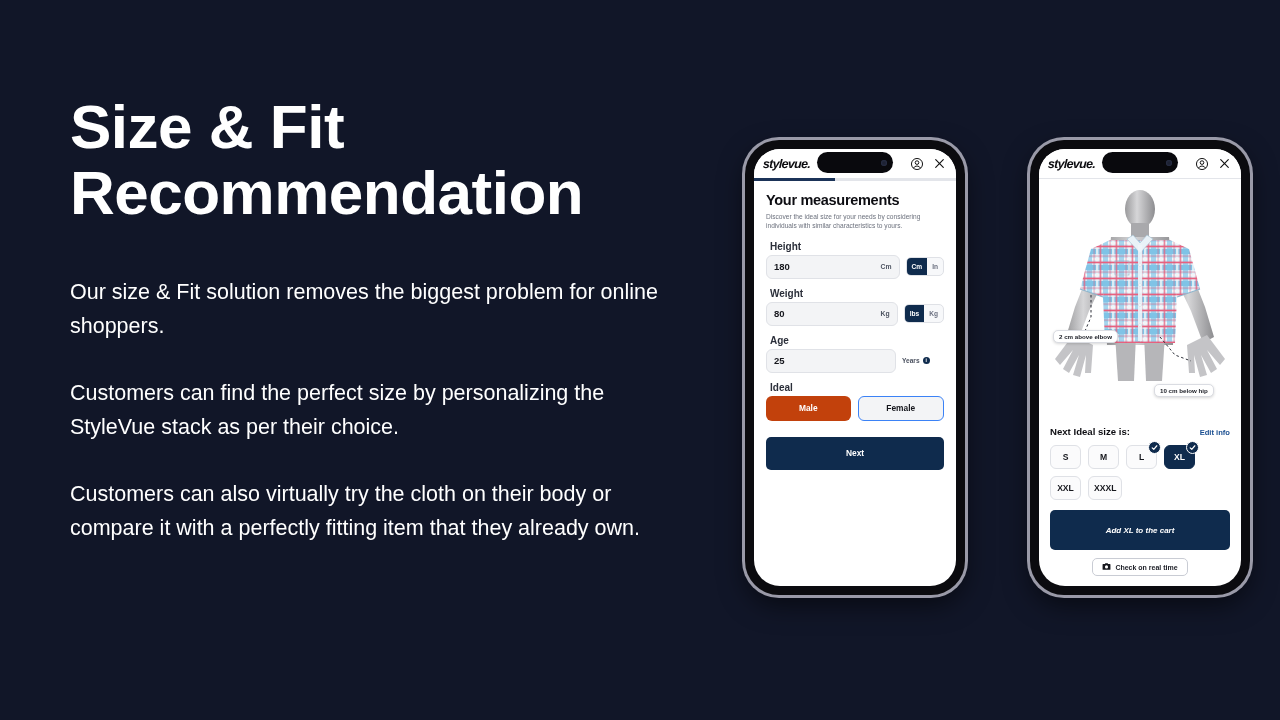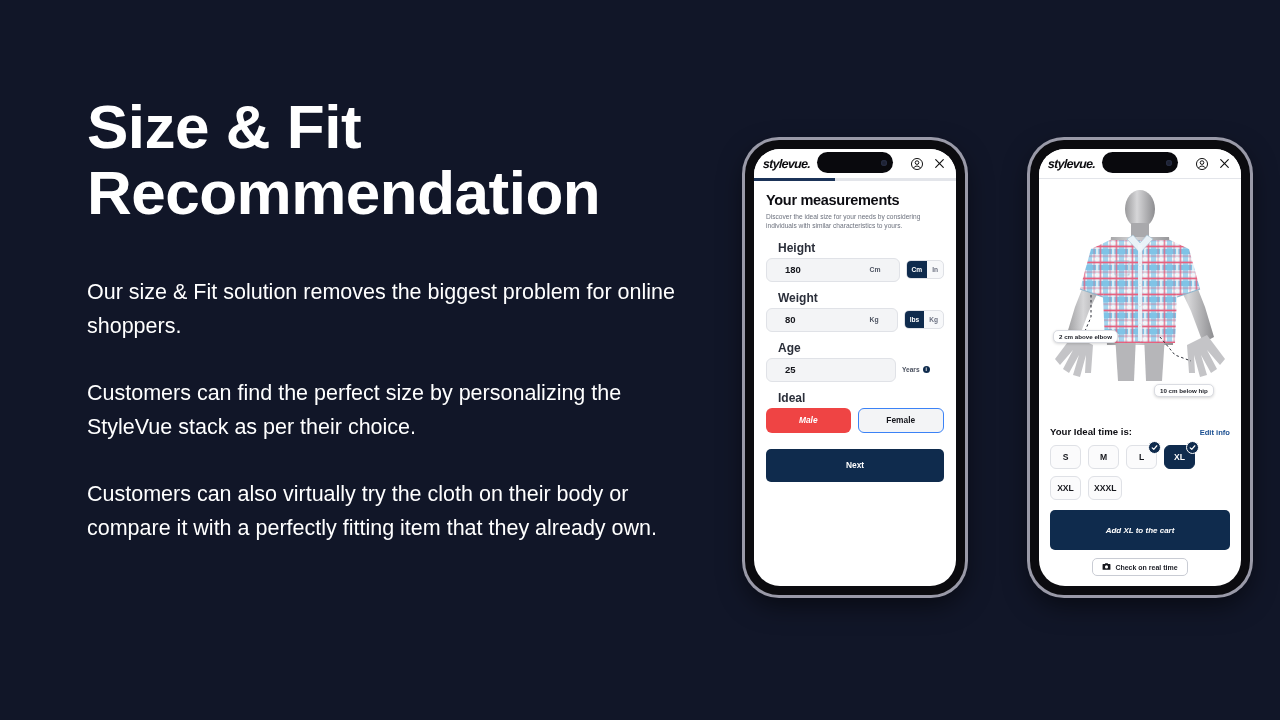--- a/index.html
+++ b/index.html
@@ -11,21 +11,21 @@
     height: 720px;
     background: #111628;
     font-family: "Liberation Sans", sans-serif;
     overflow: hidden;
     position: relative;
   }
 
   
   .left-panel {
     position: absolute;
-    left: 87px;
+    left: 70px;
     top: 94px;
     width: 620px;
   }
   .headline {
     color: #ffffff;
     font-size: 62px;
     font-weight: 700;
     line-height: 1.06;
     letter-spacing: -0.5px;
     margin: 0;
@@ -152,40 +152,40 @@
     margin: 0 0 4px 0;
     letter-spacing: -0.3px;
   }
   .form-sub {
     font-size: 6.6px;
     line-height: 1.45;
     color: #6c717d;
     margin: 0 0 10px 0;
   }
   .field-label {
-    font-size: 12px;
+    font-size: 10px;
     font-weight: 600;
     color: #2b2f3a;
-    margin: 0 0 3px 12px;
+    margin: 0 0 3px 4px;
   }
   .field-row {
     display: flex;
     align-items: center;
     gap: 6px;
     margin-bottom: 9px;
   }
   .text-input {
     flex: 1 1 auto;
     height: 24px;
     background: #f3f4f6;
     border: 1px solid #e0e2e7;
     border-radius: 6px;
     display: flex;
     align-items: center;
-    padding: 0 18px;
+    padding: 0 7px;
     box-sizing: border-box;
   }
   .input-value {
     font-size: 9.5px;
     font-weight: 700;
     color: #15161c;
     flex: 1 1 auto;
   }
   .input-unit {
     font-size: 6.8px;
@@ -242,23 +242,22 @@
     flex: 1 1 0;
     height: 25px;
     border-radius: 6px;
     display: flex;
     align-items: center;
     justify-content: center;
     font-size: 8.4px;
     font-weight: 700;
   }
   .gender-btn.sel {
-    background: #ef4444;
+    background: #c2410c;
     color: #fff;
-    font-style: italic;
   }
   .gender-btn.unsel {
     background: #f3f4f6;
     border: 1px solid #3b82f6;
     color: #15161c;
     box-sizing: border-box;
   }
   .next-btn {
     margin-top: 16px;
     height: 33px;
@@ -571,21 +570,21 @@
           <path d="M121 152 L136 170 L152 176" stroke="#2a2d36" stroke-width="1" stroke-dasharray="2.5 2.5" fill="none"></path>
         </svg>
 
         <span class="tag" id="tag-elbow">2 cm above elbow</span>
         <span class="tag" id="tag-hip">10 cm below hip</span>
       </div>
     </div>
 
     <div class="sizes-panel">
       <div class="sizes-head">
-        <span class="sizes-title">Your Ideal time is:</span>
+        <span class="sizes-title">Next Ideal size is:</span>
         <span class="edit-link">Edit info</span>
       </div>
 
       <div class="size-grid">
         <div class="size-chip">
           <span>S</span>
         </div>
         <div class="size-chip">
           <span>M</span>
         </div>

